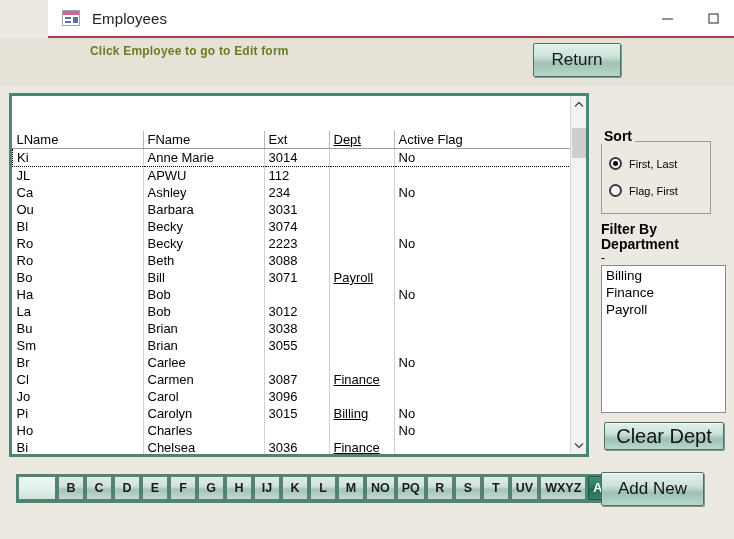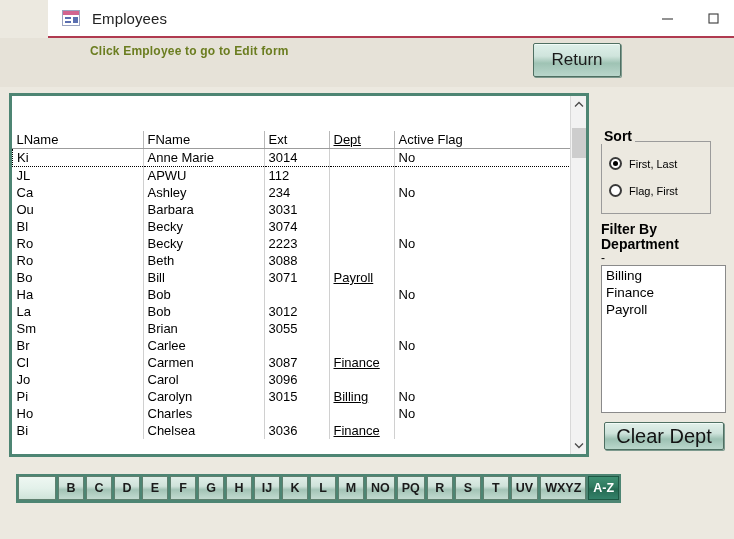--- a/index.html
+++ b/index.html
@@ -388,20 +388,27 @@
               <td class="c-a">No</td>
             </tr>
             <tr>
               <td class="c-l">La</td>
               <td class="c-f">Bob</td>
               <td class="c-e">3012</td>
               <td class="c-d"></td>
               <td class="c-a"></td>
             </tr>
             <tr>
+              <td class="c-l">Bu</td>
+              <td class="c-f">Brian</td>
+              <td class="c-e">3038</td>
+              <td class="c-d"></td>
+              <td class="c-a"></td>
+            </tr>
+            <tr>
               <td class="c-l">Sm</td>
               <td class="c-f">Brian</td>
               <td class="c-e">3055</td>
               <td class="c-d"></td>
               <td class="c-a"></td>
             </tr>
             <tr>
               <td class="c-l">Br</td>
               <td class="c-f">Carlee</td>
               <td class="c-e"></td>
@@ -497,15 +504,16 @@
       <div class="alpha-btn">M</div>
       <div class="alpha-btn">NO</div>
       <div class="alpha-btn">PQ</div>
       <div class="alpha-btn">R</div>
       <div class="alpha-btn">S</div>
       <div class="alpha-btn">T</div>
       <div class="alpha-btn">UV</div>
       <div class="alpha-btn">WXYZ</div>
       <div class="alpha-btn sel">A-Z</div>
     </div>
+  <div class="addnew-btn">Add New</div>
   <div class="footer-strip"></div>
 
 </div>
 
 </body></html>

